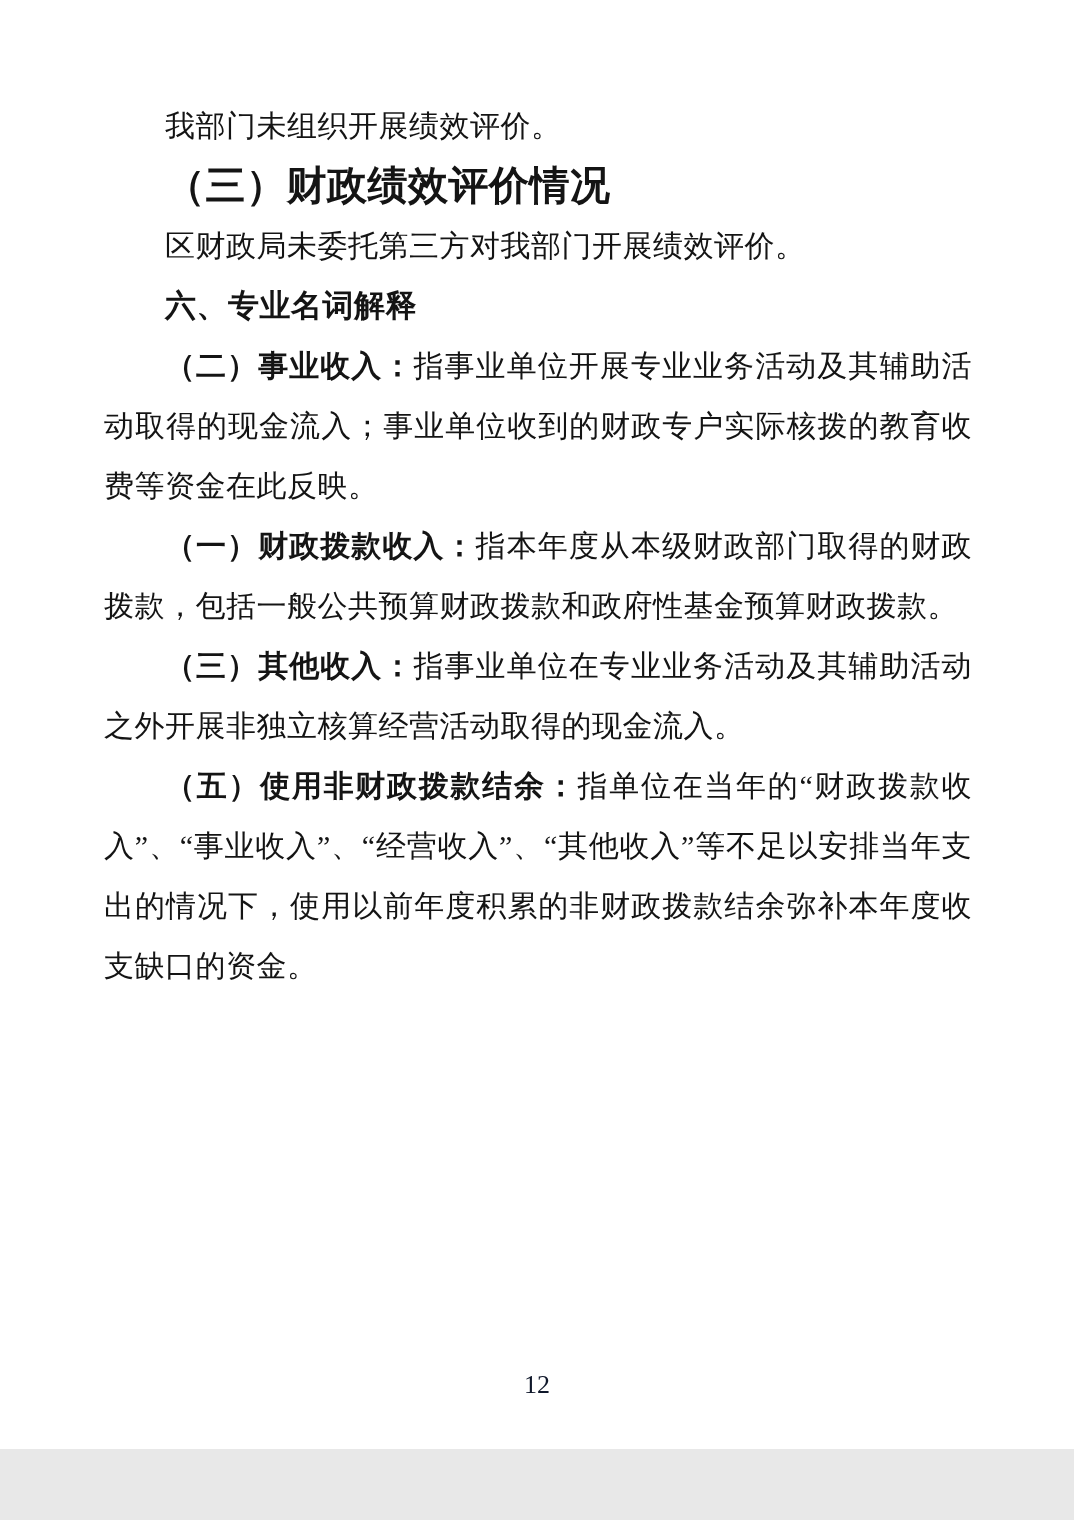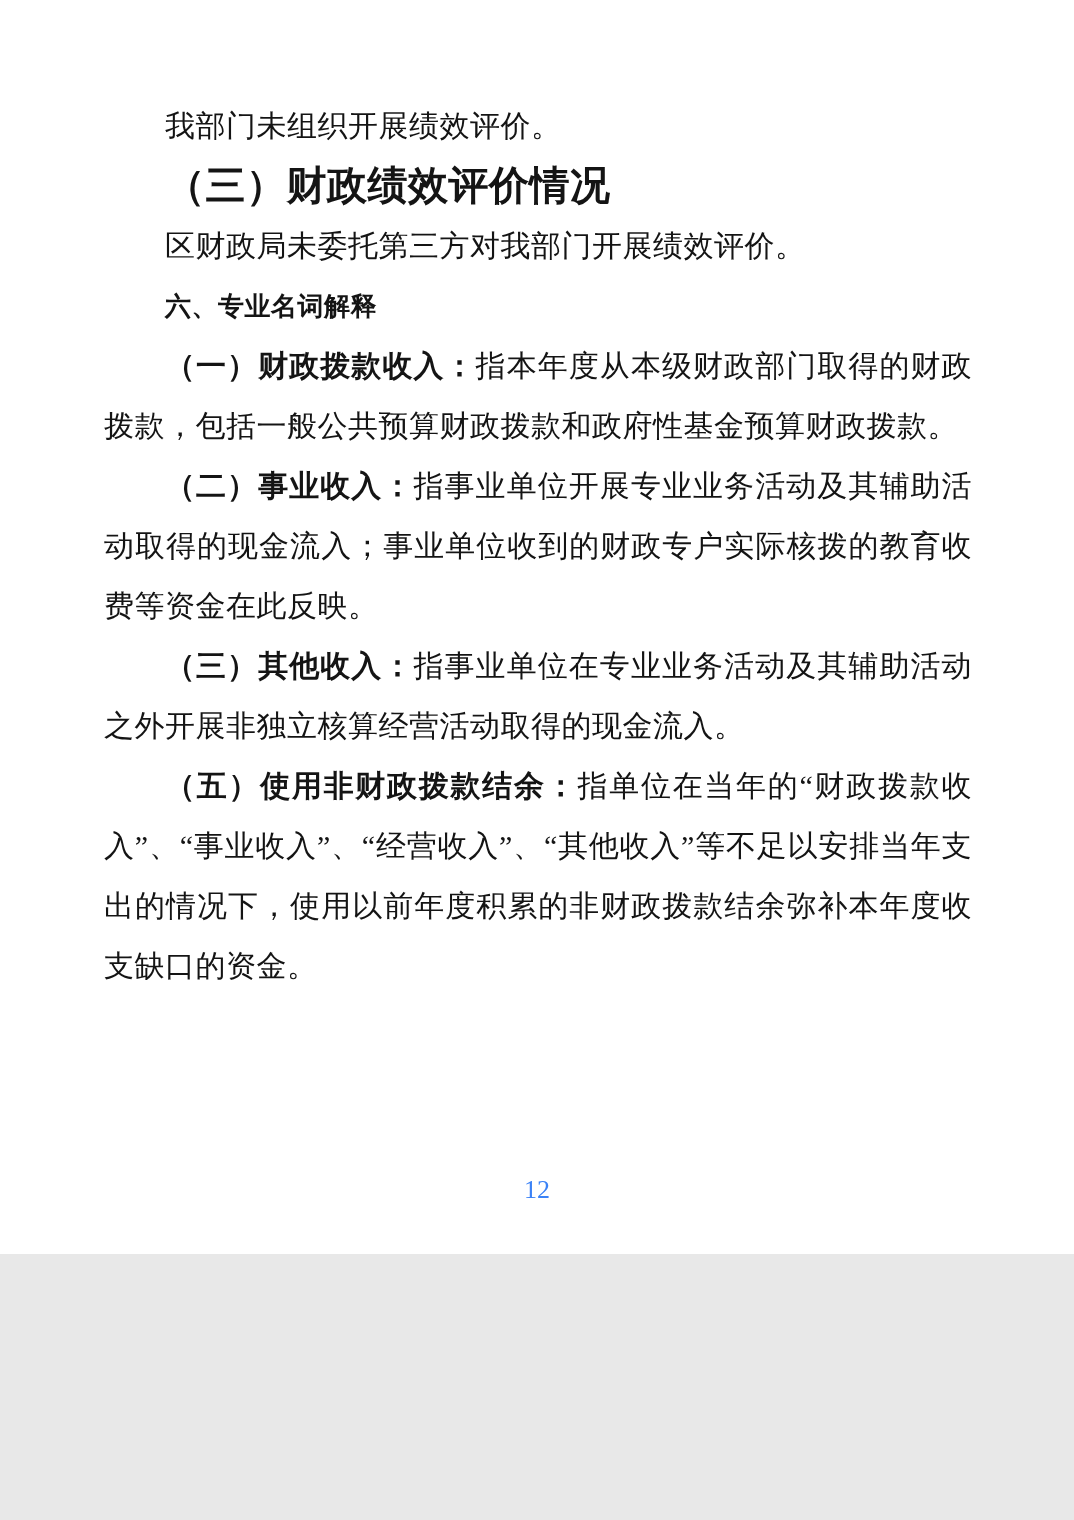--- a/index.html
+++ b/index.html
@@ -3,21 +3,21 @@
 <meta charset="utf-8">
 <style>
   html, body {
     margin: 0;
     padding: 0;
     background: #e8e8e8;
   }
   .page {
     position: relative;
     width: 1074px;
-    height: 1254px;
+    height: 1449px;
     margin: 0 auto;
     background: #ffffff;
     color: #141414;
     font-family: "Liberation Serif", serif;
     overflow: hidden;
   }
   .content {
     position: absolute;
     left: 104px;
     top: 96px;
@@ -37,56 +37,56 @@
   .last-unjustified {
     text-align-last: left;
   }
   .kai-heading {
     font-weight: bold;
     font-size: 40px;
   }
   .hei-heading {
     font-family: "Liberation Sans", sans-serif;
     font-weight: bold;
-    font-size: 26px;
+    font-size: 31px;
     text-align: left;
   }
   .term-label {
     font-weight: bold;
   }
   .page-number {
     position: absolute;
     left: 0;
     width: 100%;
     bottom: 50px;
     text-align: center;
     font-size: 26px;
     line-height: 28px;
-    color: #3b82f6;
+    color: #0f172a;
     font-family: "Liberation Serif", serif;
     margin-top: 36px;
   }
 </style>
 </head>
 <body>
 
 <div class="page">
   <div class="content">
 
     <p class="para indent last-unjustified">我部门未组织开展绩效评价。</p>
 
     <p class="para indent kai-heading last-unjustified">（三）财政绩效评价情况</p>
 
     <p class="para indent last-unjustified">区财政局未委托第三方对我部门开展绩效评价。</p>
 
     <p class="para indent hei-heading last-unjustified">六、专业名词解释</p>
 
+    <p class="para indent"><span class="term-label">（二）事业收入：</span><span>指事业单位开展专业业务活动及其辅助活动取得的现金流入；事业单位收到的财政专户实际核拨的教育收费等资金在此反映。</span></p>
+
     <p class="para indent"><span class="term-label">（一）财政拨款收入：</span><span>指本年度从本级财政部门取得的财政拨款，包括一般公共预算财政拨款和政府性基金预算财政拨款。</span></p>
-
-    <p class="para indent"><span class="term-label">（二）事业收入：</span><span>指事业单位开展专业业务活动及其辅助活动取得的现金流入；事业单位收到的财政专户实际核拨的教育收费等资金在此反映。</span></p>
 
     <p class="para indent"><span class="term-label">（三）其他收入：</span><span>指事业单位在专业业务活动及其辅助活动之外开展非独立核算经营活动取得的现金流入。</span></p>
 
 
     <p class="para indent"><span class="term-label">（五）使用非财政拨款结余：</span><span>指单位在当年的“财政拨款收入”、“事业收入”、“经营收入”、“其他收入”等不足以安排当年支出的情况下，使用以前年度积累的非财政拨款结余弥补本年度收支缺口的资金。</span></p>
 
   </div>
 
   <div class="page-number">12</div>
 </div>

